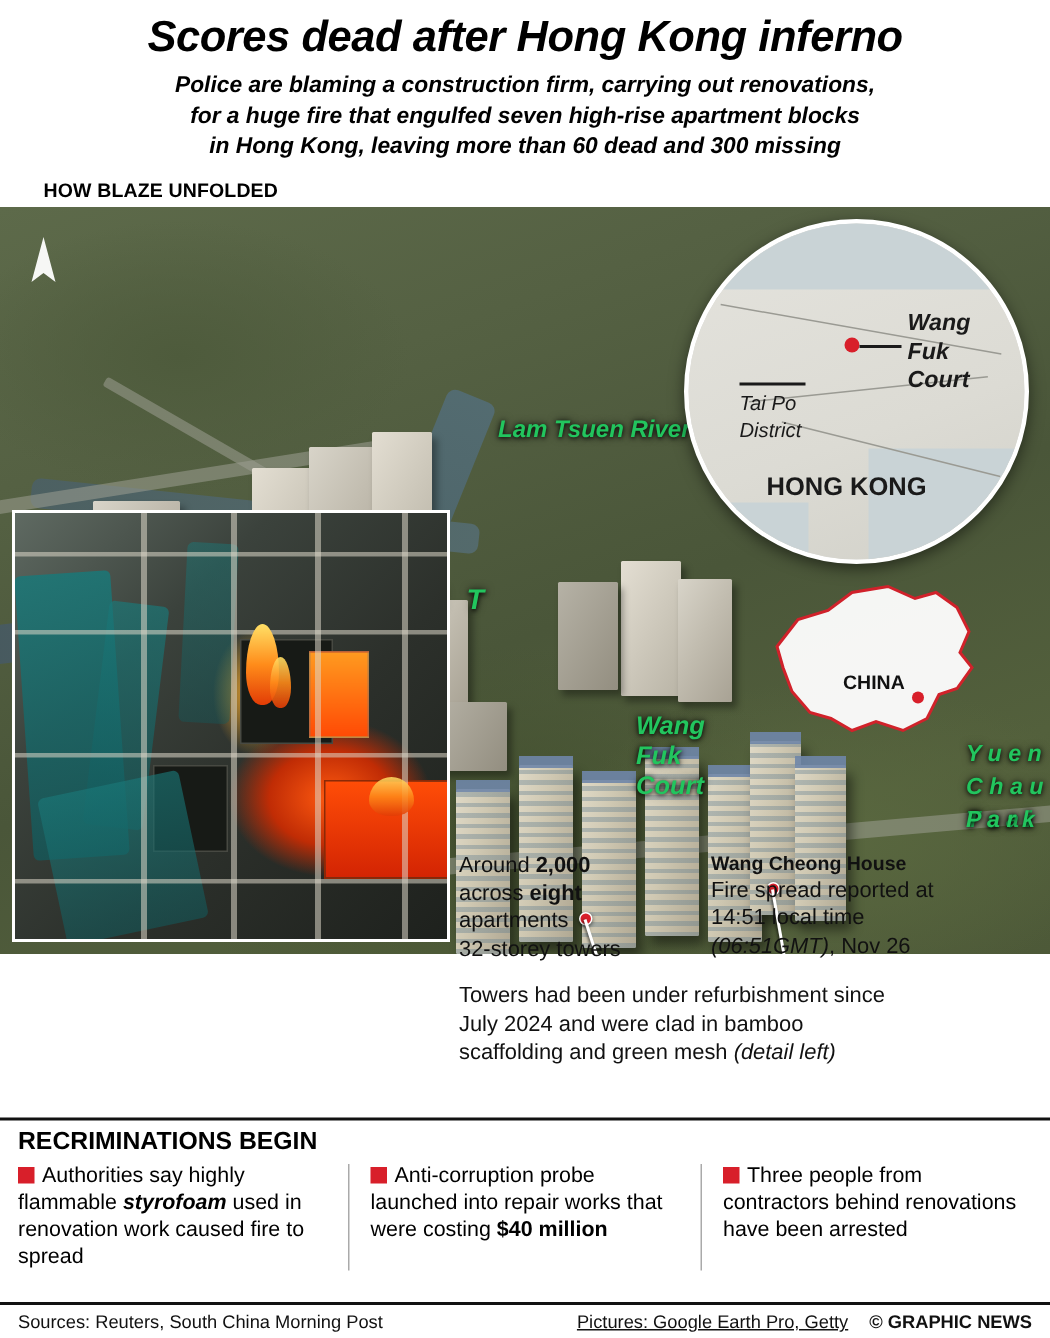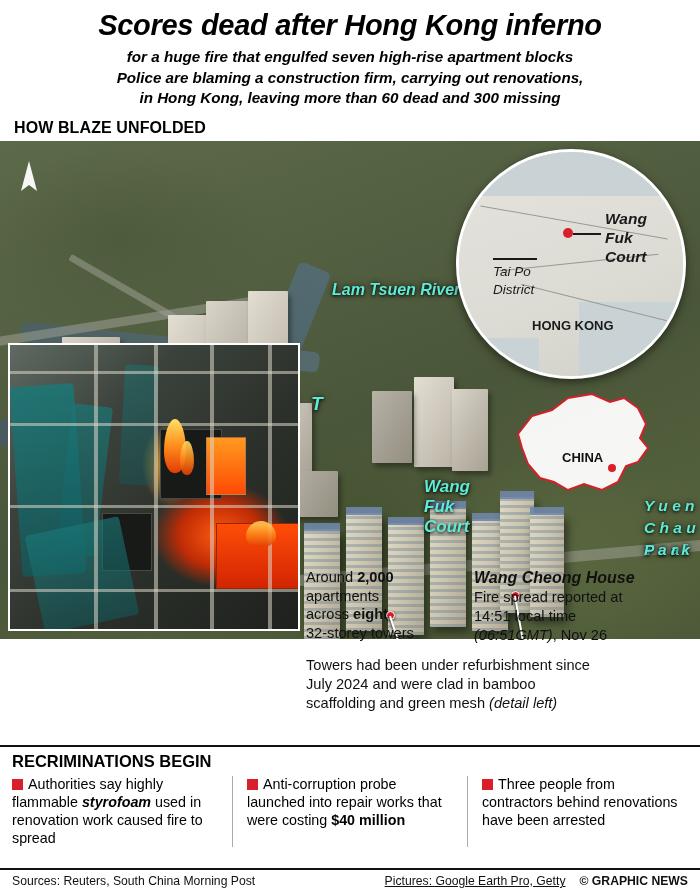--- a/index.html
+++ b/index.html
@@ -17,22 +17,22 @@
   .headline {
     font-size: 29px; font-weight: bold; text-align: center;
     letter-spacing: -0.3px; color: #000; line-height: 1.05;
   }
   .standfirst {
     margin-top: 7px;
     font-size: 15.2px; font-weight: bold; text-align: center;
     line-height: 1.33; color: #000;
   }
   .section-label {
-    font-size: 16px; font-weight: bold; color: #000;
-    padding: 7px 0 4px 14px; letter-spacing: 0.1px;
+    font-size: 13px; font-weight: bold; color: #000;
+    padding: 7px 0 4px 14px; letter-spacing: 0.1px; margin-left: 15px;
   }
 
   
   .map {
     position: relative;
     width: 700px; height: 498px;
     overflow: hidden;
     background: #3f4a35;
   }
   .map-bg {
@@ -97,21 +97,21 @@
     background: #6f86a8; opacity: .9;
   }
   .tower.scaff {
     background:
       repeating-linear-gradient(0deg, rgba(90,120,140,.35) 0 3px, rgba(255,255,255,0) 3px 7px),
       linear-gradient(100deg, #dfd9c6 0%, #cfc8b2 40%, #b0a893 100%);
   }
 
   
   .mlabel {
-    position: absolute; color: #5eead4; font-weight: bold;
+    position: absolute; color: #22c55e; font-weight: bold;
     text-shadow: 0 1px 3px rgba(0,0,0,.85), 0 0 6px rgba(0,0,0,.7);
     line-height: 1.15;
     padding-left: 20px;
   }
   .mlabel.italic { font-style: italic; }
   .spaced { letter-spacing: 4px; }
 
   .leader {
     position: absolute; background: #fff; height: 2px; transform-origin: left center;
     box-shadow: 0 1px 2px rgba(0,0,0,.6);
@@ -196,21 +196,21 @@
 
   
   .callouts {
     position: absolute; left: 306px; top: 568px; width: 386px;
     color: #111;
   }
   .co-row { display: flex; gap: 18px; }
   .co-col { font-size: 14.6px; line-height: 1.28; }
   .co-col.left { width: 150px; }
   .co-col.right { width: 215px; }
-  .co-title { font-weight: bold; font-style: italic; font-size: 16px; }
+  .co-title { font-weight: bold; font-size: 13px; }
   .co-note {
     margin-top: 12px; font-size: 14.6px; line-height: 1.3; width: 378px;
   }
   b.bold { font-weight: bold; }
   i.it { font-style: italic; }
 
   
   .recrim {
     position: absolute; left: 0; top: 745px; width: 700px; height: 122px;
     border-top: 2px solid #111;
@@ -242,22 +242,22 @@
   .footer .f3 { font-weight: bold; }
 </style>
 </head>
 <body>
 
 <div class="page">
 
   <div class="header">
     <div class="headline">Scores dead after Hong Kong inferno</div>
     <div class="standfirst">
+      <div>Police are blaming a construction firm, carrying out renovations,</div>
       <div>for a huge fire that engulfed seven high-rise apartment blocks</div>
-      <div>Police are blaming a construction firm, carrying out renovations,</div>
       <div>in Hong Kong, leaving more than 60 dead and 300 missing</div>
     </div>
   </div>
   <div class="section-label">HOW BLAZE UNFOLDED</div>
 
   <div class="map">
     <div class="map-bg"></div>
 
     <div class="river river3"></div>
     <div class="river river2"></div>
@@ -348,21 +348,21 @@
       <div class="loc-arm" style="left:114px; top:81px; width:28px;"></div>
 
       <div class="loc-label" style="left:146px; top:58px; font-size:15.5px; font-style:italic;">Wang</div>
       <div class="loc-label" style="left:146px; top:77px; font-size:15.5px; font-style:italic;">Fuk</div>
       <div class="loc-label" style="left:146px; top:96px; font-size:15.5px; font-style:italic;">Court</div>
 
       <div class="loc-arm" style="left:34px; top:106px; width:44px;"></div>
       <div class="loc-label" style="left:34px; top:112px; font-size:13.5px; font-style:italic; font-weight:normal;">Tai Po</div>
       <div class="loc-label" style="left:34px; top:130px; font-size:13.5px; font-style:italic; font-weight:normal;">District</div>
 
-      <div class="loc-label" style="left:52px; top:166px; font-size:13px;margin-left:21px;">HONG KONG</div>
+      <div class="loc-label" style="left:52px; top:166px; font-size:17px;">HONG KONG</div>
     </div>
 
     <div class="china">
       <svg width="160" height="120" viewBox="0 0 160 120">
         <path d="M12,48 L26,30 L46,24 L62,12 L86,8 L104,16 L118,12 L132,22 L140,38 L134,52
                  L142,62 L132,76 L120,80 L112,96 L96,104 L78,98 L62,104 L48,96 L34,92
                  L22,78 L16,62 Z" fill="#ffffff" stroke="#d81f2a" stroke-width="2" opacity="0.95"></path>
         <circle cx="106" cy="82" r="4" fill="#d81f2a"></circle>
       </svg>
       <div class="china-label">CHINA</div>
@@ -395,24 +395,24 @@
       <div class="flame" style="left:236px; top:176px; width:30px; height:26px; opacity:.85;"></div>
     </div>
   </div>
 
   <div class="callouts">
     <div class="co-row">
       <div class="co-col left">
         <div>
           <span>Around </span><b class="bold">2,000</b>
         </div>
-        <div>apartments</div>
         <div>
           <span>across </span><b class="bold">eight</b>
         </div>
+        <div>apartments</div>
         <div>32-storey towers</div>
       </div>
 
       <div class="co-col right">
         <div class="co-title">Wang Cheong House</div>
         <div>Fire spread reported at</div>
         <div>14:51 local time</div>
         <div>
           <i class="it">(06:51GMT)</i><span>, Nov 26</span>
         </div>

